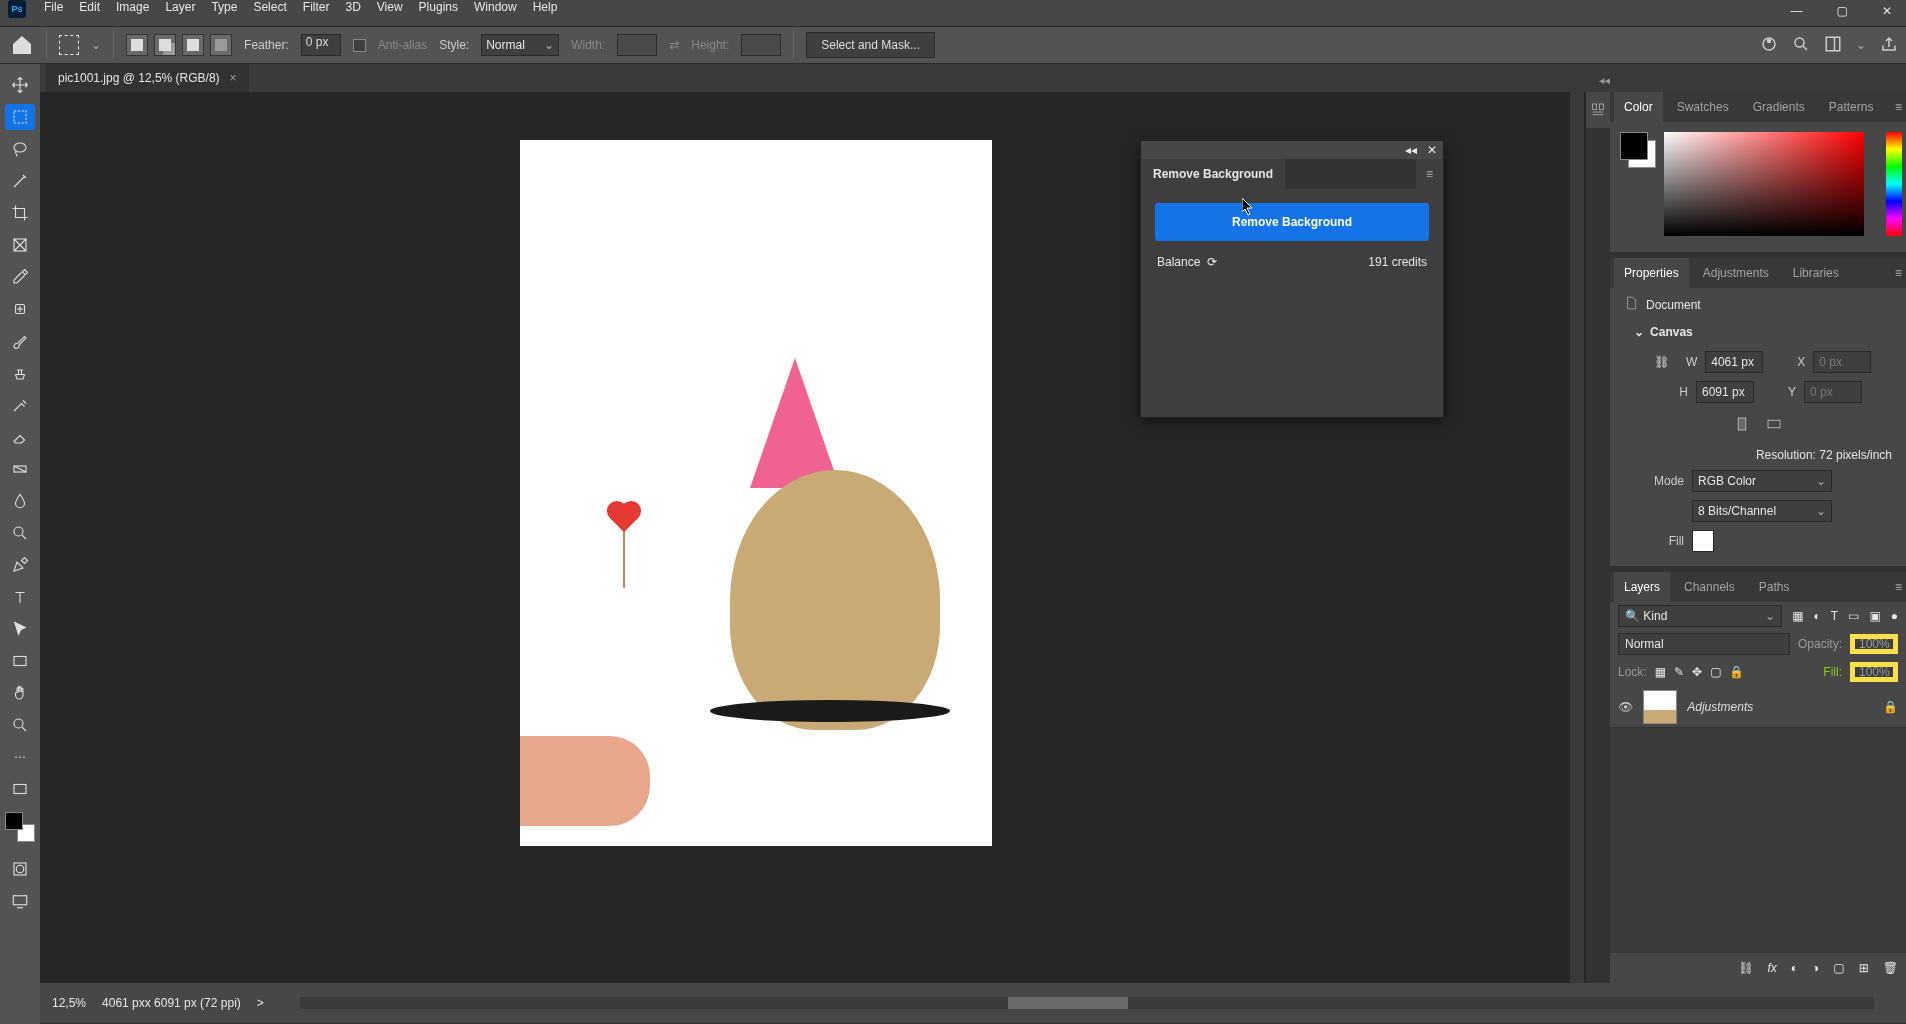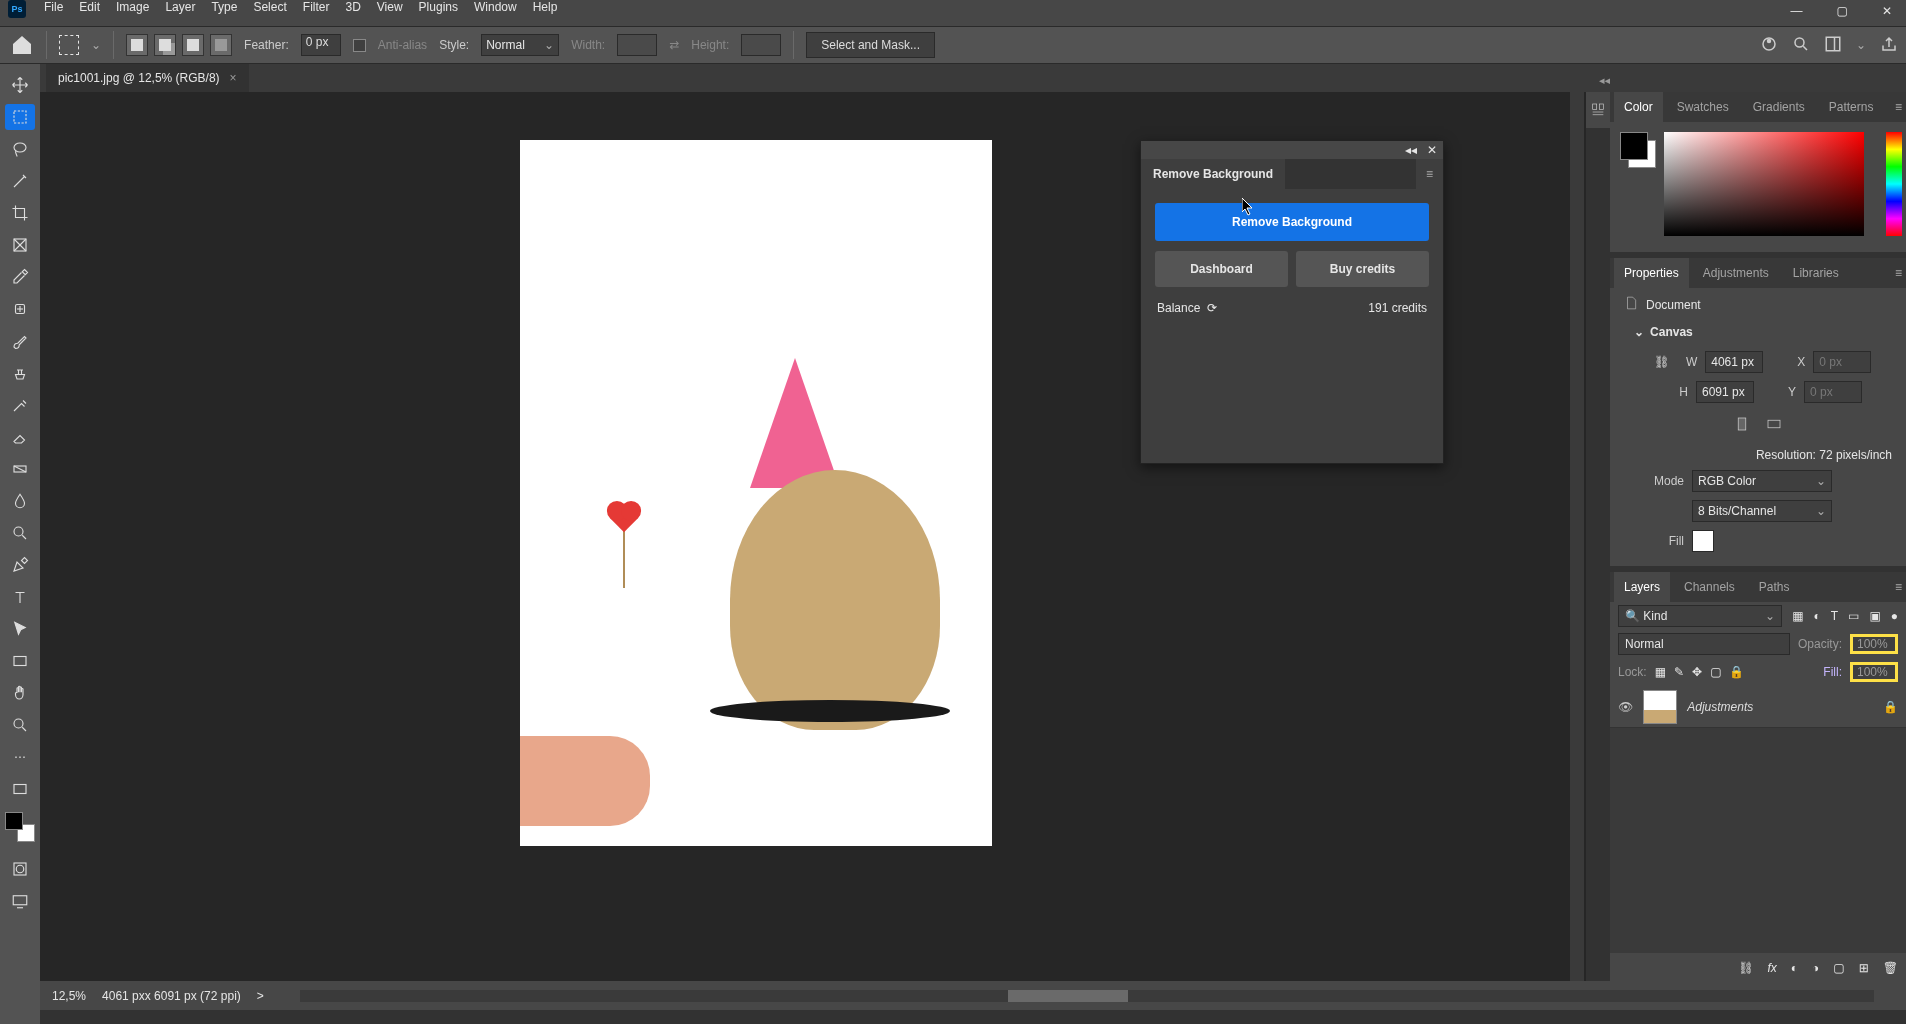--- a/index.html
+++ b/index.html
@@ -60,29 +60,29 @@
 .prop-row .lbl{width:14px;text-align:right;color:#ccc}
 .prop-row .val{width:58px;height:22px;background:#3f3f3f;border:1px solid #2a2a2a;padding:0 5px;display:flex;align-items:center}
 .prop-row .val.dim{color:#777}
 .prop-row .wlbl{width:60px;text-align:right;color:#ccc}
 .section-head{display:flex;align-items:center;gap:6px;padding:4px 10px;color:#ddd;font-weight:bold}
 .layers-panel{flex:1;background:#474747;display:flex;flex-direction:column}
 .layer-toolbar{height:28px;display:flex;align-items:center;padding:0 8px;gap:10px}
 .layer-search{flex:1;height:22px;background:#3f3f3f;border:1px solid #2a2a2a;display:flex;align-items:center;padding:0 6px;color:#999}
 .blend-row,.lock-row{height:28px;display:flex;align-items:center;padding:0 8px;gap:8px}
 .blend-sel{flex:1;height:22px;background:#3f3f3f;border:1px solid #2a2a2a;padding:0 6px;display:flex;align-items:center;color:#999}
-.pct{width:48px;height:20px;background:#3f3f3f;border:3px solid #fde047;padding:0 4px;display:flex;align-items:center;color:#999}
+.pct{width:48px;height:20px;background:#3f3f3f;border:5px solid #fde047;padding:0 4px;display:flex;align-items:center;color:#999}
 .layer-list{flex:1;background:#3a3a3a;overflow:auto}
 .layer-item{height:42px;display:flex;align-items:center;padding:0 8px;gap:10px;background:#474747;border-bottom:1px solid #333}
 .layer-thumb{width:34px;height:34px;background:#fff;border:1px solid #888;background:linear-gradient(#fff 60%,#c9a974 60%)}
 .layer-name{font-style:italic;color:#ddd}
 .eye{color:#ccc}
 .lockic{margin-left:auto;color:#aaa}
 .layer-bottom{height:30px;background:#474747;display:flex;align-items:center;justify-content:flex-end;padding:0 8px;gap:14px;color:#bbb}
-.statusbar{position:absolute;left:40px;right:0;bottom:14px;height:29px;background:#474747;display:flex;align-items:center;padding:0 12px;gap:16px;color:#ccc}
+.statusbar{position:absolute;left:40px;right:0;bottom:1px;height:40px;background:#474747;display:flex;align-items:center;padding:0 12px;gap:16px;color:#ccc}
 .statusbar .scroll-track{flex:1;height:12px;background:#3a3a3a;margin:0 20px;position:relative}
 .statusbar .scroll-thumb{position:absolute;left:45%;width:120px;height:12px;background:#6a6a6a}
 .plugin{position:absolute;left:1140px;top:140px;width:304px;background:#3e3e3e;border:1px solid #222;box-shadow:0 4px 12px rgba(0,0,0,.5)}
 .plugin-top{height:18px;background:#474747;display:flex;align-items:center;justify-content:flex-end;padding:0 6px;gap:10px;color:#aaa;font-size:11px}
 .plugin-tab{height:30px;background:#333;display:flex;align-items:center}
 .plugin-tab span{padding:0 12px;height:30px;display:flex;align-items:center;background:#3e3e3e;font-weight:bold}
 .plugin-body{padding:14px;display:flex;flex-direction:column;gap:10px}
 .btn-primary{height:38px;background:#1473e6;border-radius:3px;display:flex;align-items:center;justify-content:center;font-weight:bold;color:#fff}
 .btn-row{display:flex;gap:8px}
 .btn-sec{flex:1;height:36px;background:#555;border-radius:3px;display:flex;align-items:center;justify-content:center;font-weight:bold}
@@ -449,21 +449,21 @@
       <span style="color:#999">Opacity:</span>
       <div class="pct">100%</div>
     </div>
     <div class="lock-row">
       <span style="color:#999">Lock:</span>
       <span>▦</span>
       <span>✎</span>
       <span>✥</span>
       <span>▢</span>
       <span>🔒</span>
-      <span style="margin-left:auto;color:#c4b5fd">Fill:</span>
+      <span style="margin-left:auto;color:#84cc16">Fill:</span>
       <div class="pct">100%</div>
     </div>
     <div class="layer-list">
       <div class="layer-item">
         <span class="eye">👁</span>
         <div class="layer-thumb"></div>
         <span class="layer-name">Adjustments</span>
         <span class="lockic">🔒</span>
       </div>
     </div>
@@ -483,24 +483,20 @@
   <div class="plugin-top">
     <span>◂◂</span>
     <span>✕</span>
   </div>
   <div class="plugin-tab">
     <span>Remove Background</span>
     <span style="margin-left:auto;padding:0 10px;color:#aaa">≡</span>
   </div>
   <div class="plugin-body">
     <div class="btn-primary">Remove Background</div>
-    <div class="btn-row">
-      <div class="btn-sec">Dashboard</div>
-      <div class="btn-sec">Buy credits</div>
-    </div>
     <div class="bal-row">
       <span><span>Balance</span>&nbsp;&nbsp;<span>⟳</span></span>
       <span>191 credits</span>
     </div>
     <div style="height:120px"></div>
   </div>
 </div>
 
 <svg class="cursor" viewBox="0 0 12 18">
     <path d="M0 0l0 14 3-3 3 6 2-1-3-6 5 0z" fill="#000" stroke="#fff" stroke-width="1"></path>

